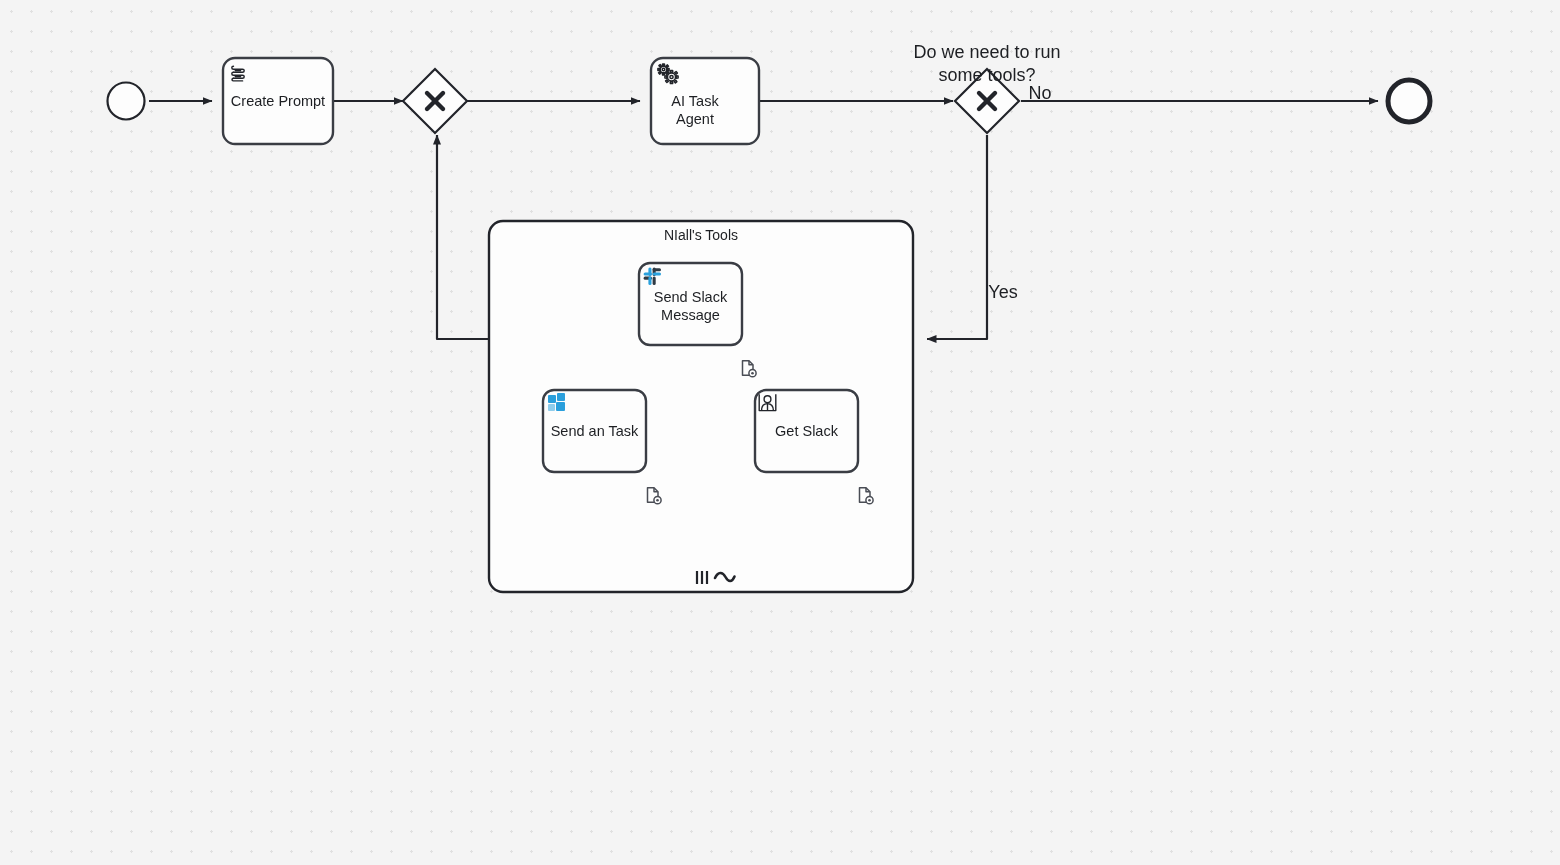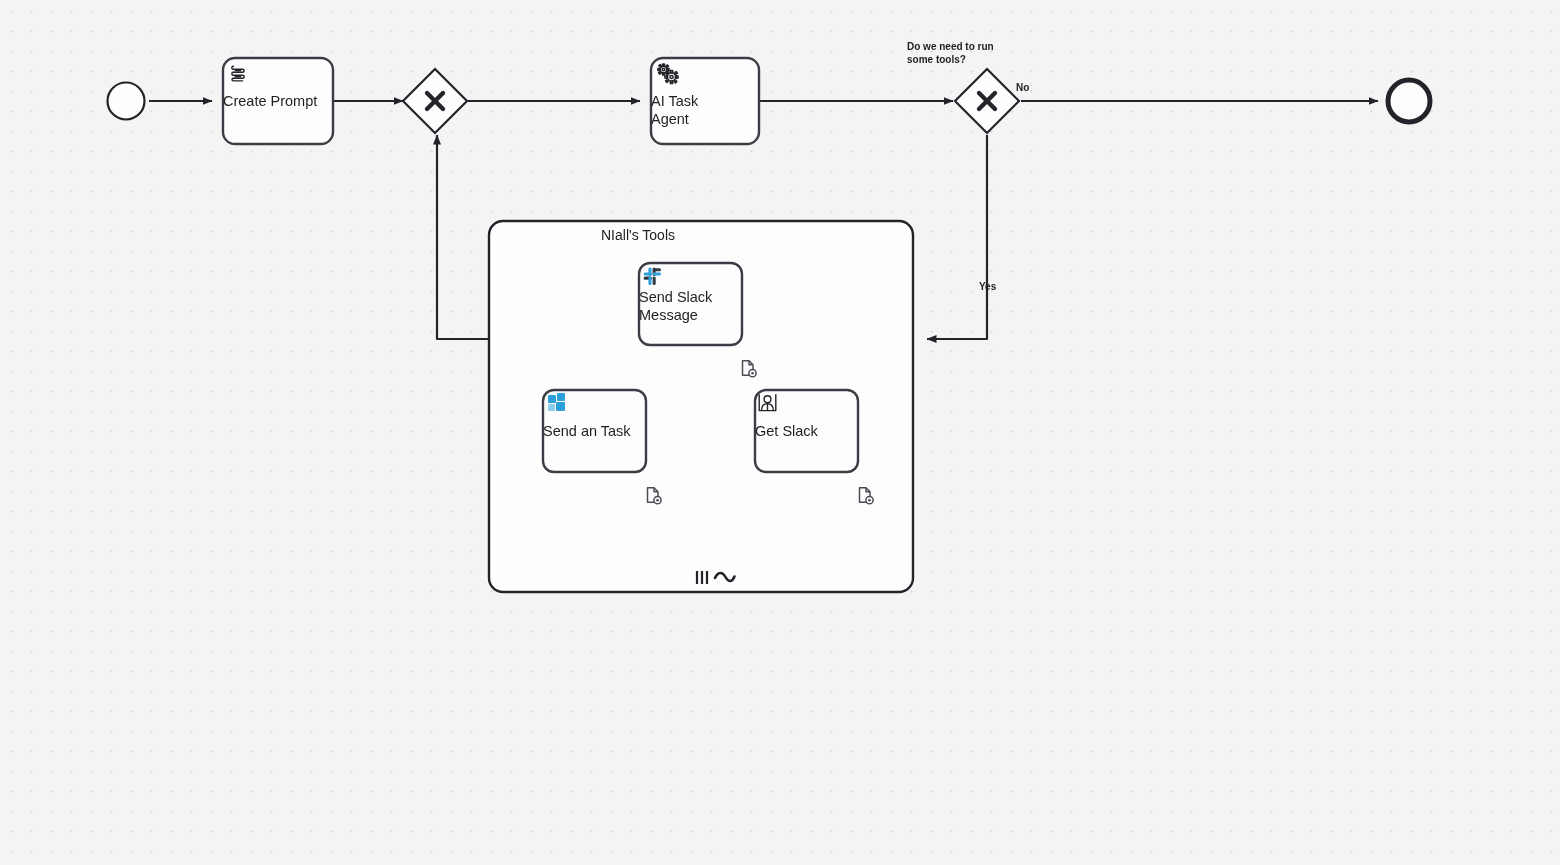--- a/index.html
+++ b/index.html
@@ -28,33 +28,33 @@
     left: 0;
     top: 0;
     width: 1560px;
     height: 865px;
   }
   .node-label {
     position: absolute;
     font-family: "Liberation Sans", sans-serif;
     font-size: 14.5px;
     color: #1d1f23;
+    text-align: center;
     line-height: 1.25;
     white-space: pre-line;
     pointer-events: none;
   }
   .edge-label {
     position: absolute;
     font-family: "Liberation Sans", sans-serif;
-    font-size: 10px;
+    font-size: 18px;
     color: #1d1f23;
-    text-align: left;
+    text-align: center;
     line-height: 1.25;
     white-space: pre-line;
-    font-weight: bold;
   }
 </style>
 </head>
 <body>
 
 <div id="canvas">
 
   <svg id="diagram-svg" viewBox="0 0 1560 865" xmlns="http://www.w3.org/2000/svg">
     <defs>
       <marker id="arrowhead" markerWidth="10" markerHeight="8" refX="9.5" refY="4" orient="auto" markerUnits="userSpaceOnUse">

